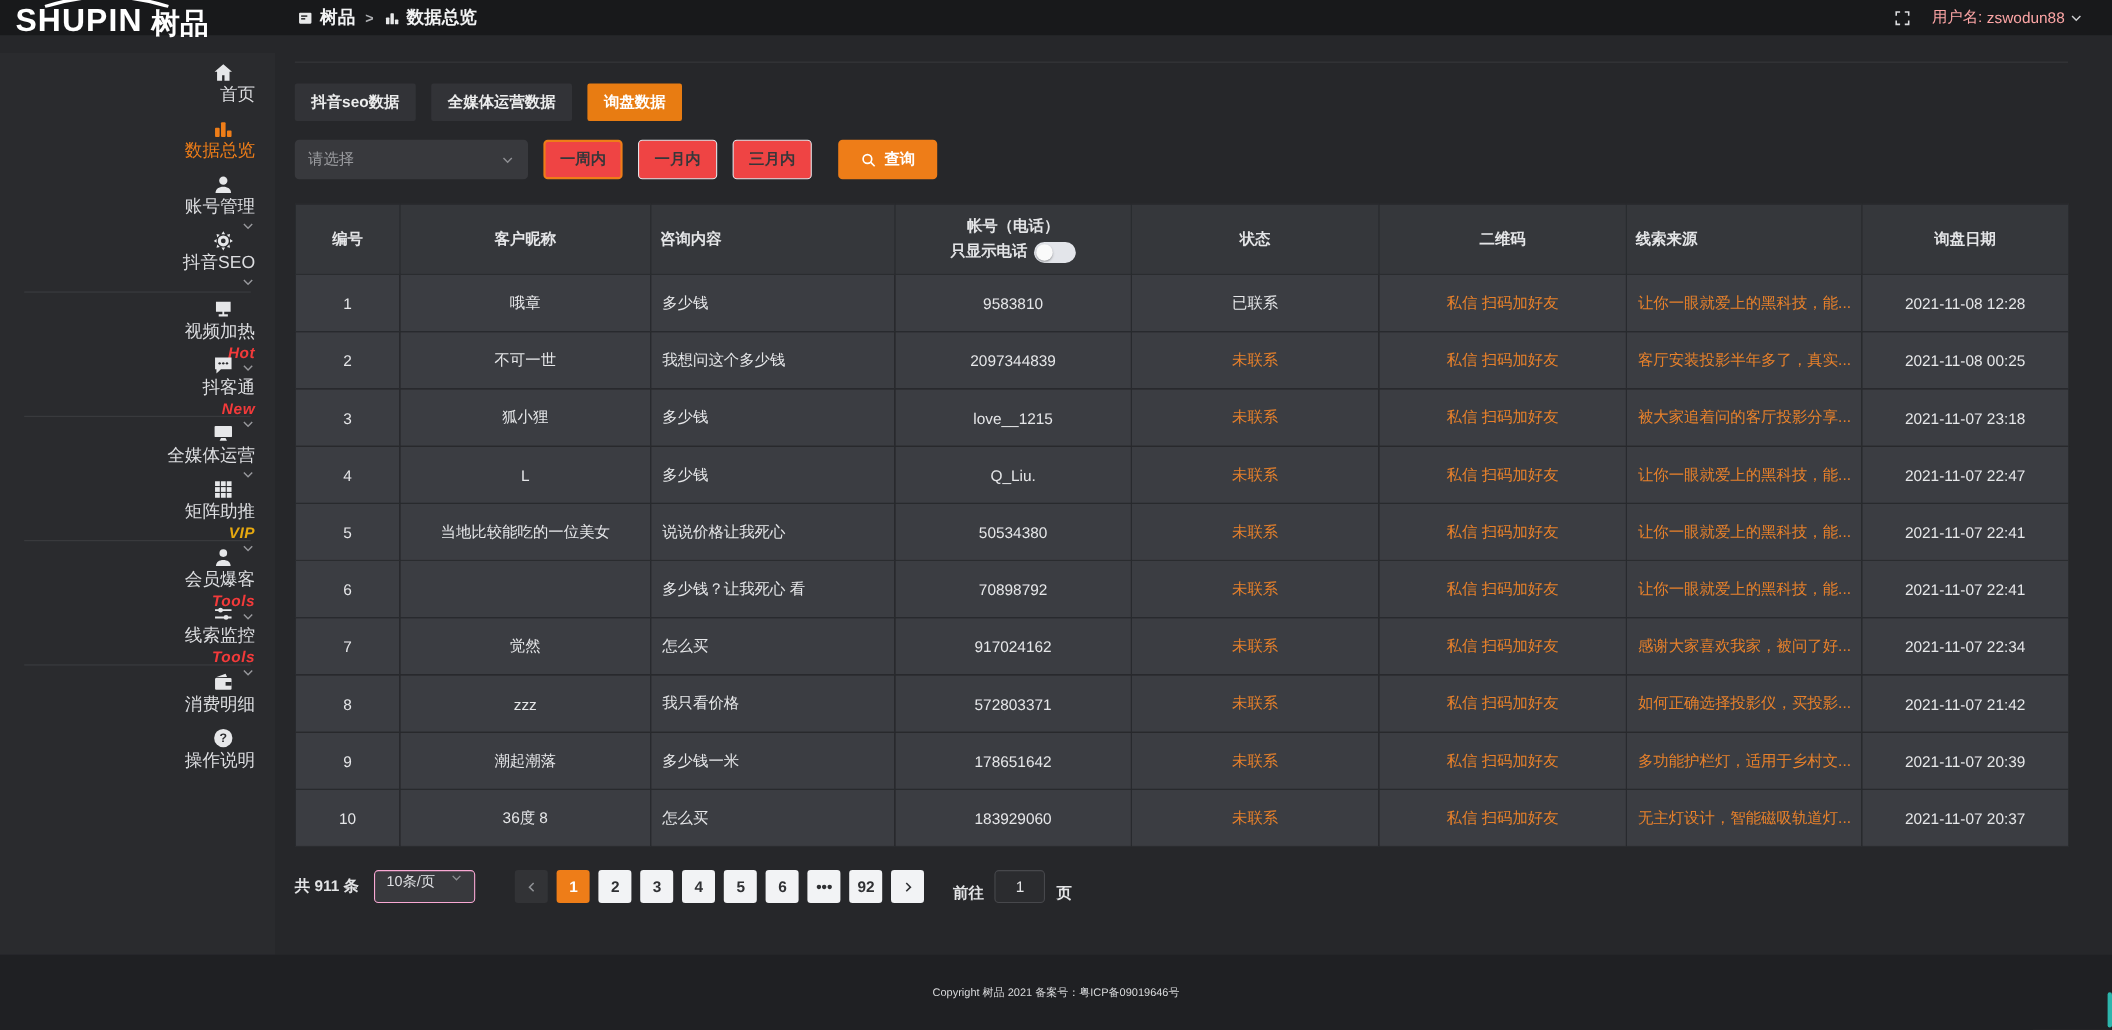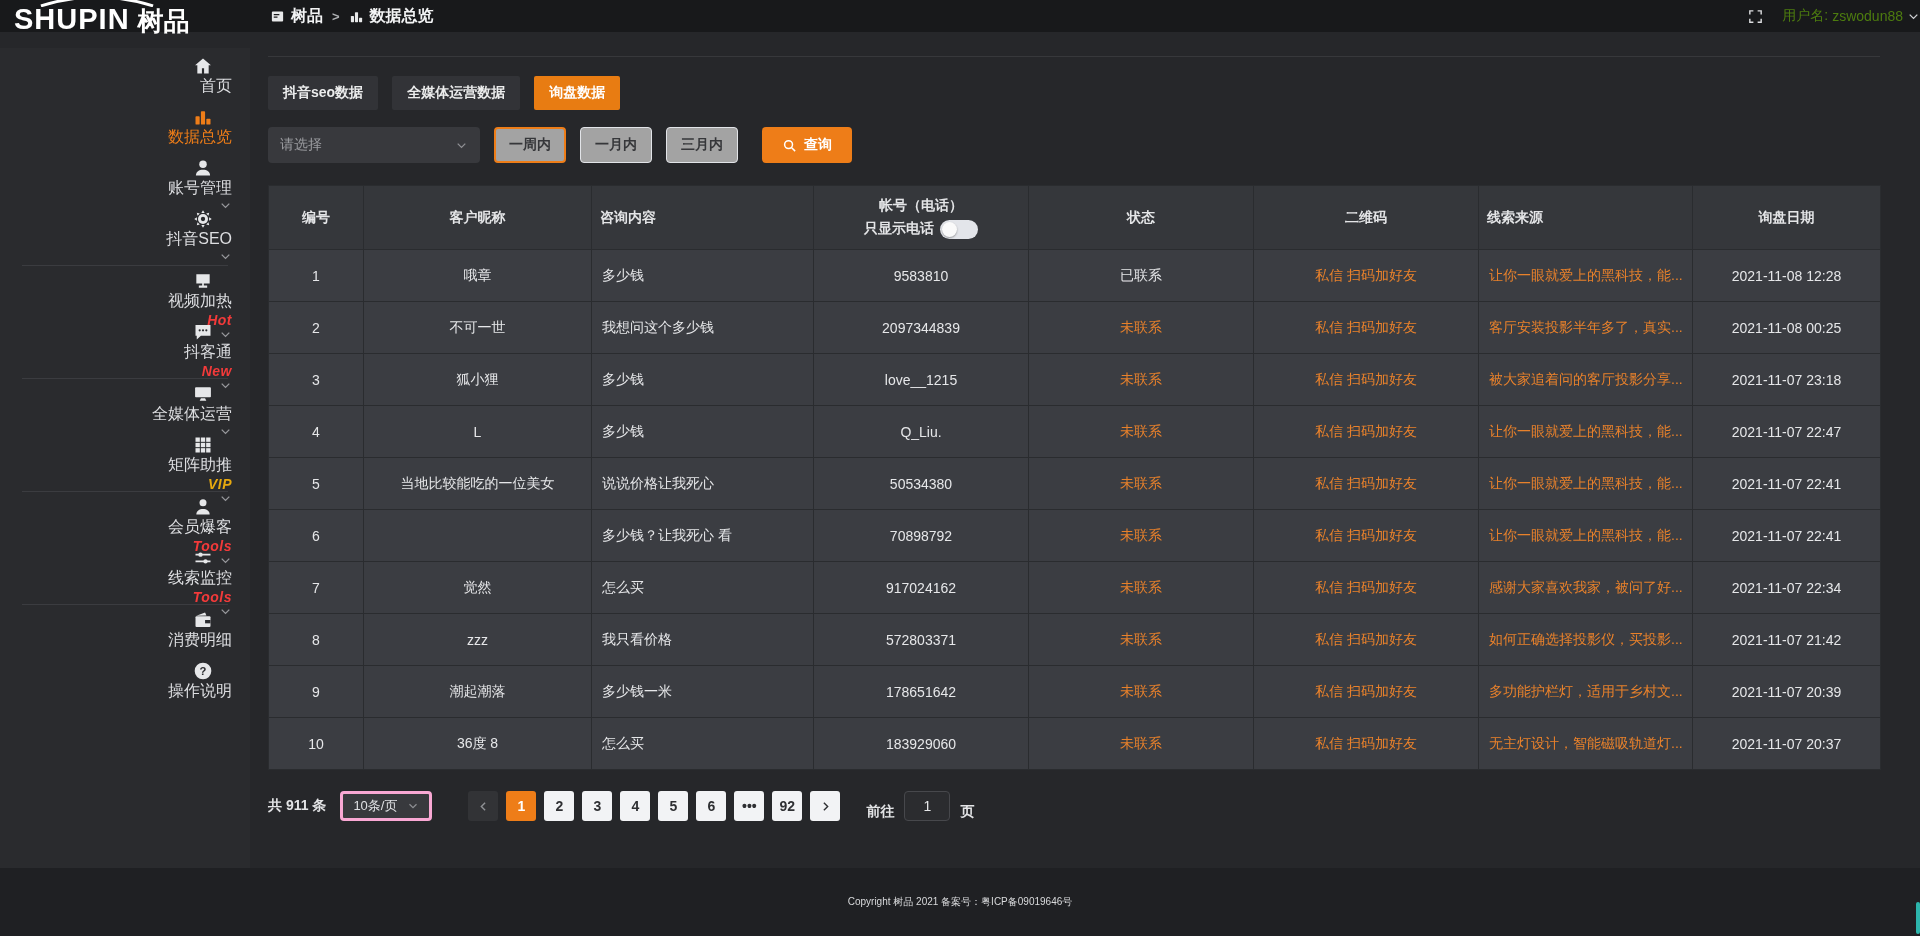--- a/index.html
+++ b/index.html
@@ -14,21 +14,21 @@
   
   .topbar { position:absolute; top:0; left:0; right:0; height:32px; background:#18191b; display:flex; align-items:center; z-index:5; }
   .logo { width:250px; height:48px; display:flex; align-items:flex-end; padding:0 0 6px 14px; position:relative; }
   .logo-arc { position:absolute; top:3px; left:38px; width:118px; height:12px; }
   .logo-en { font-size:29px; font-weight:800; color:#fff; letter-spacing:1px; line-height:1; }
   .logo-cn { font-size:26px; font-weight:800; color:#fff; margin-left:8px; line-height:1; }
   .breadcrumb { margin-left:20px; display:flex; align-items:center; gap:9px; font-size:16px; font-weight:bold; color:#f2f3f4; }
   .crumb { display:flex; align-items:center; gap:6px; }
   .crumb .icon { width:15px; height:15px; color:#e8e9ea; }
   .crumb-sep { color:#aeb0b3; font-size:13px; font-weight:bold; }
-  .topbar-right { margin-left:auto; display:flex; align-items:center; gap:18px; font-size:14px; color:#4d7c0f; }
+  .topbar-right { margin-left:auto; display:flex; align-items:center; gap:18px; padding-right:26px; font-size:14px; color:#fca5a5; }
   .fullscreen-btn { width:17px; height:17px; color:#dcdde0; cursor:pointer; }
   .user-box { display:flex; align-items:center; gap:4px; cursor:pointer; }
   .user-box .icon { width:13px; height:13px; color:#cfd0d3; }
 
   
   .sidebar { position:absolute; top:48px; left:0; width:250px; bottom:68px; background:#2a2b2e; padding-top:8px; overflow:hidden; }
   .side-item { height:51px; display:flex; align-items:flex-end; padding:0 18px 0 27px; font-size:16px; color:#dddee1; cursor:pointer;flex-direction:column; }
   .side-item .side-icon { width:20px; height:20px; margin-right:19px; color:#e6e7e9; flex:none; }
   .side-label { white-space:nowrap; }
   .side-item.active { color:#ee7d18; }
@@ -41,21 +41,21 @@
 
   
   .main { position:absolute; left:250px; top:48px; right:0; bottom:68px; padding:0 40px 0 18px; overflow:hidden; }
   .top-rule { height:1px; background:#37383b; margin-top:8px; }
   .tabs-row { margin-top:19px; display:flex; gap:14px; }
   .tab-btn { height:34px; padding:0 15px; background:#323337; color:#eceded; font-size:14px; font-weight:bold; display:flex; align-items:center; border:none; border-radius:2px; cursor:pointer; font-family:inherit; }
   .tab-btn.active { background:#e87c12; color:#fff; }
   .filter-row { margin-top:17px; display:flex; align-items:center; }
   .select { width:212px; height:36px; background:#38393d; border-radius:4px; display:flex; align-items:center; justify-content:space-between; padding:0 12px; color:#9b9ca0; font-size:14px; cursor:pointer; }
   .select .icon { width:13px; height:13px; color:#8e8f93; }
-  .range-btn { height:36px; min-width:72px; margin-left:14px; background:#a3a3a3; color:#36373a; border:1px solid #e2e4e8; border-radius:4px; font-size:14px; font-weight:bold; display:flex; align-items:center; justify-content:center; padding:0 13px; cursor:pointer; font-family:inherit; }
+  .range-btn { height:36px; min-width:72px; margin-left:14px; background:#ef4444; color:#36373a; border:1px solid #e2e4e8; border-radius:4px; font-size:14px; font-weight:bold; display:flex; align-items:center; justify-content:center; padding:0 13px; cursor:pointer; font-family:inherit; }
   .range-btn.active { border:2px solid #ee7d18; }
   .query-btn { height:36px; margin-left:24px; padding:0 20px; background:#ee7d18; color:#fff; border:none; border-radius:4px; font-size:14px; font-weight:bold; display:flex; align-items:center; gap:7px; cursor:pointer; font-family:inherit; }
   .query-btn .icon { width:15px; height:15px; color:#fff; }
 
   
   .table-wrap { margin-top:22px; }
   table { width:100%; border-collapse:collapse; table-layout:fixed; }
   th, td { border:1px solid #2a2c2f; }
   th { background:#35373b; height:64px; font-size:14px; font-weight:bold; color:#e4e5e7; text-align:center; padding:0 8px; }
   td { background:#3b3d42; height:52px; font-size:14px; color:#e6e7e9; text-align:center; padding:0 10px; white-space:nowrap; overflow:hidden; }
@@ -63,21 +63,21 @@
   .orange { color:#e8812b; }
   .qr-cell span { cursor:pointer; }
   .src-cell { cursor:pointer; }
   .acct-head-line2 { display:flex; align-items:center; justify-content:center; gap:6px; margin-top:5px; font-weight:bold; }
   .toggle { width:38px; height:19px; background:#e3e5ea; border-radius:10px; position:relative; cursor:pointer; flex:none; }
   .toggle::after { content:""; position:absolute; left:2px; top:2px; width:15px; height:15px; background:#fafafa; border-radius:50%; box-shadow:0 1px 2px rgba(0,0,0,.35); }
 
   
   .pagination { margin-top:21px; display:flex; align-items:center; font-size:14px; color:#e3e4e6; }
   .pg-total { font-weight:bold; margin-right:14px; }
-  .size-select { height:30px; min-width:92px; background:#38393d; border:3px solid #f9a8d4; border-radius:4px; padding:0 10px; display:flex; align-items:center; justify-content:space-between; gap:8px; font-size:13px; color:#dfe0e3; cursor:pointer; margin-right:22px; }
+  .size-select { height:30px; min-width:92px; background:#38393d; border:1px solid #f9a8d4; border-radius:4px; padding:0 10px; display:flex; align-items:flex-start; justify-content:space-between; gap:8px; font-size:13px; color:#dfe0e3; cursor:pointer; margin-right:22px; }
   .size-select .icon { width:12px; height:12px; color:#8e8f93; }
   .pg-btn { min-width:30px; height:30px; margin-left:8px; border:none; border-radius:3px; display:inline-flex; align-items:center; justify-content:center; background:#f2f3f5; color:#2f3033; font-size:14px; font-weight:bold; cursor:pointer; font-family:inherit; }
   .pg-btn.prev { background:#323336; color:#8f9195; margin-left:14px; }
   .pg-btn.active { background:#ee7d18; color:#fff; }
   .pg-btn .icon { width:13px; height:13px; }
   .goto { display:flex; align-items:flex-end; gap:10px; margin-left:26px; font-weight:bold; }
   .goto-input { width:46px; height:30px; background:#2b2c2f; border:1px solid #47484c; border-radius:4px; color:#e6e7e9; text-align:center; font-size:14px; font-family:inherit; }
 
   
   .footer { position:absolute; left:0; right:0; bottom:0; height:68px; background:#1f2023; display:flex; align-items:center; justify-content:center; font-size:10px; color:#d9dadc; }

